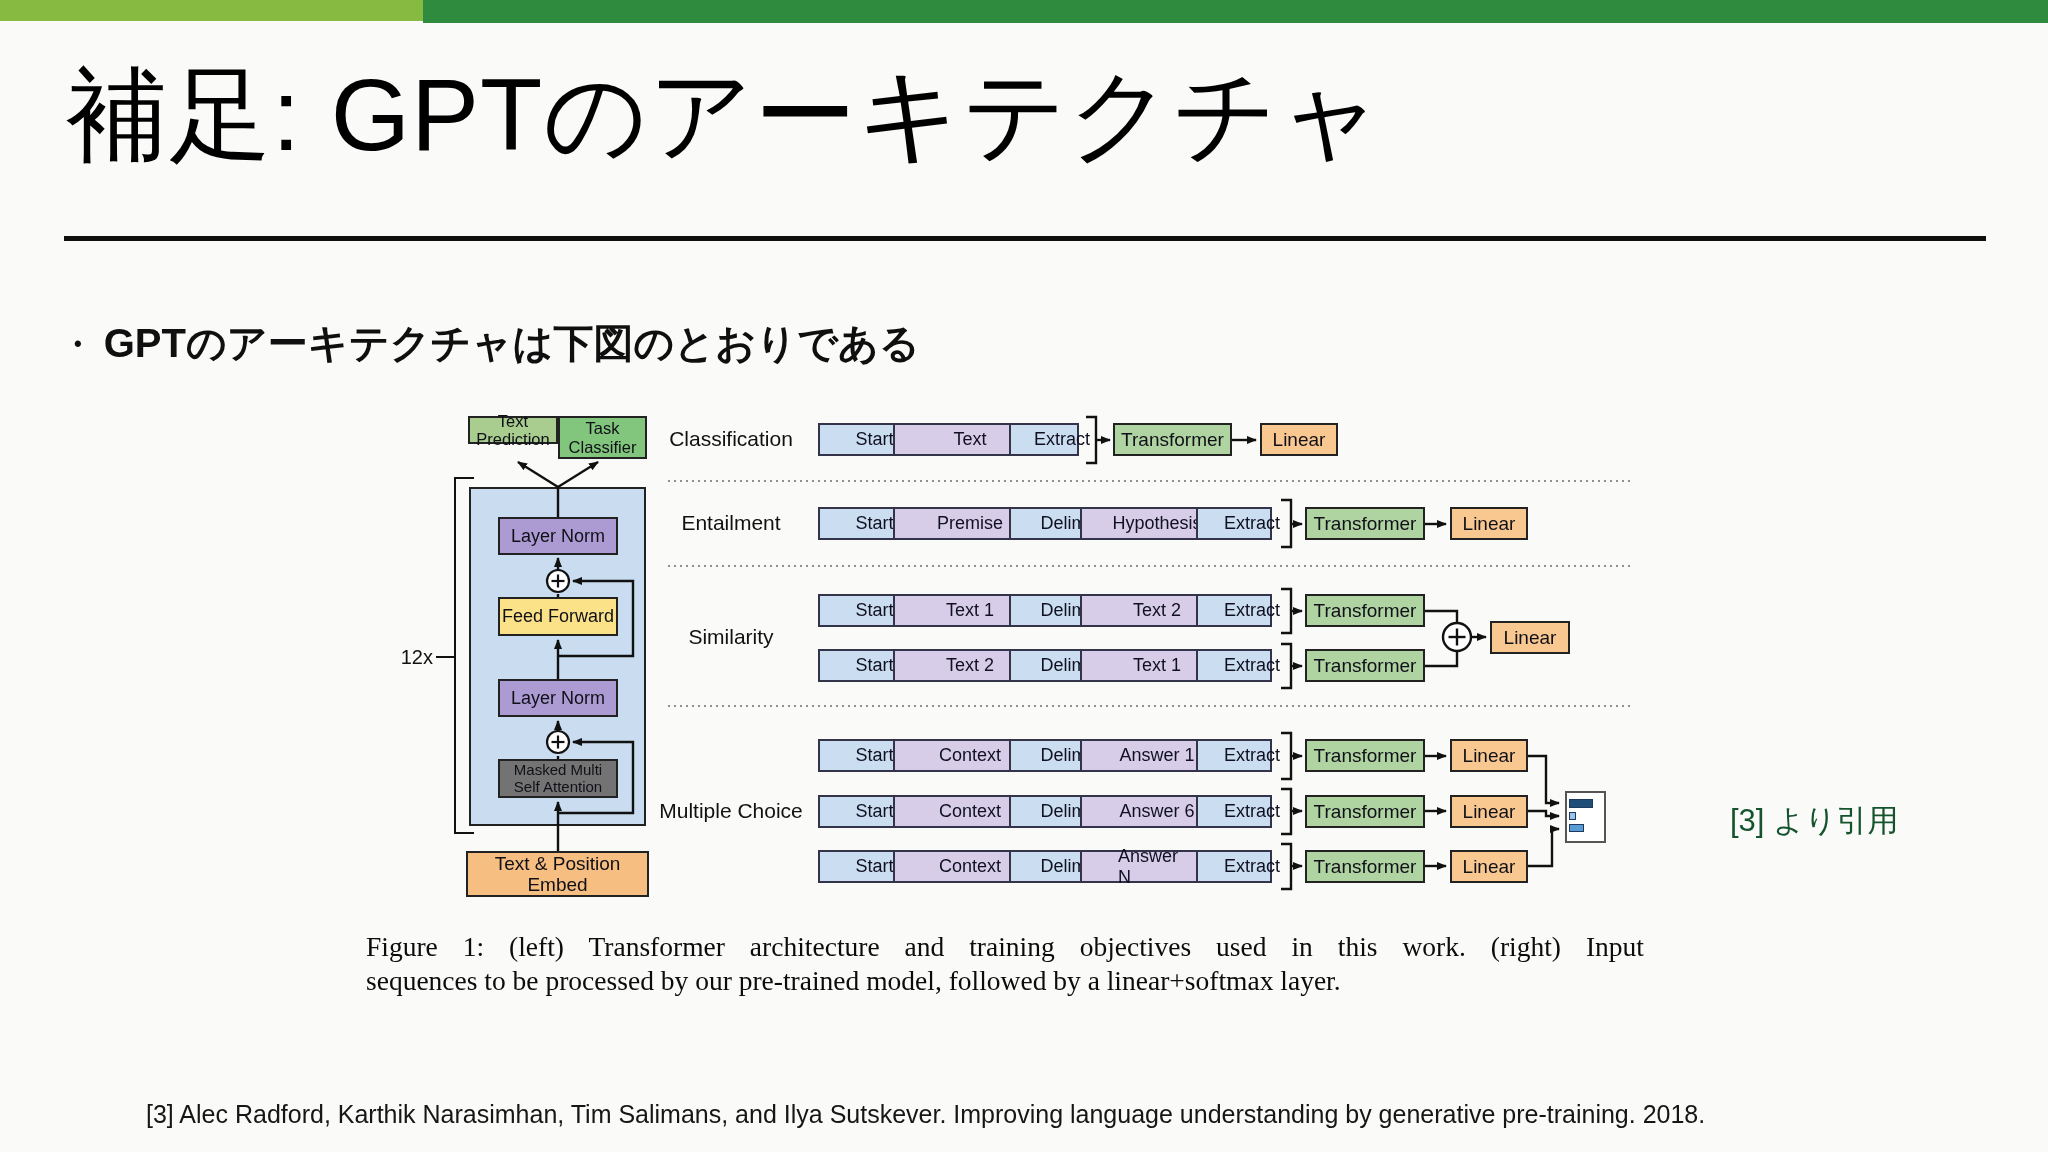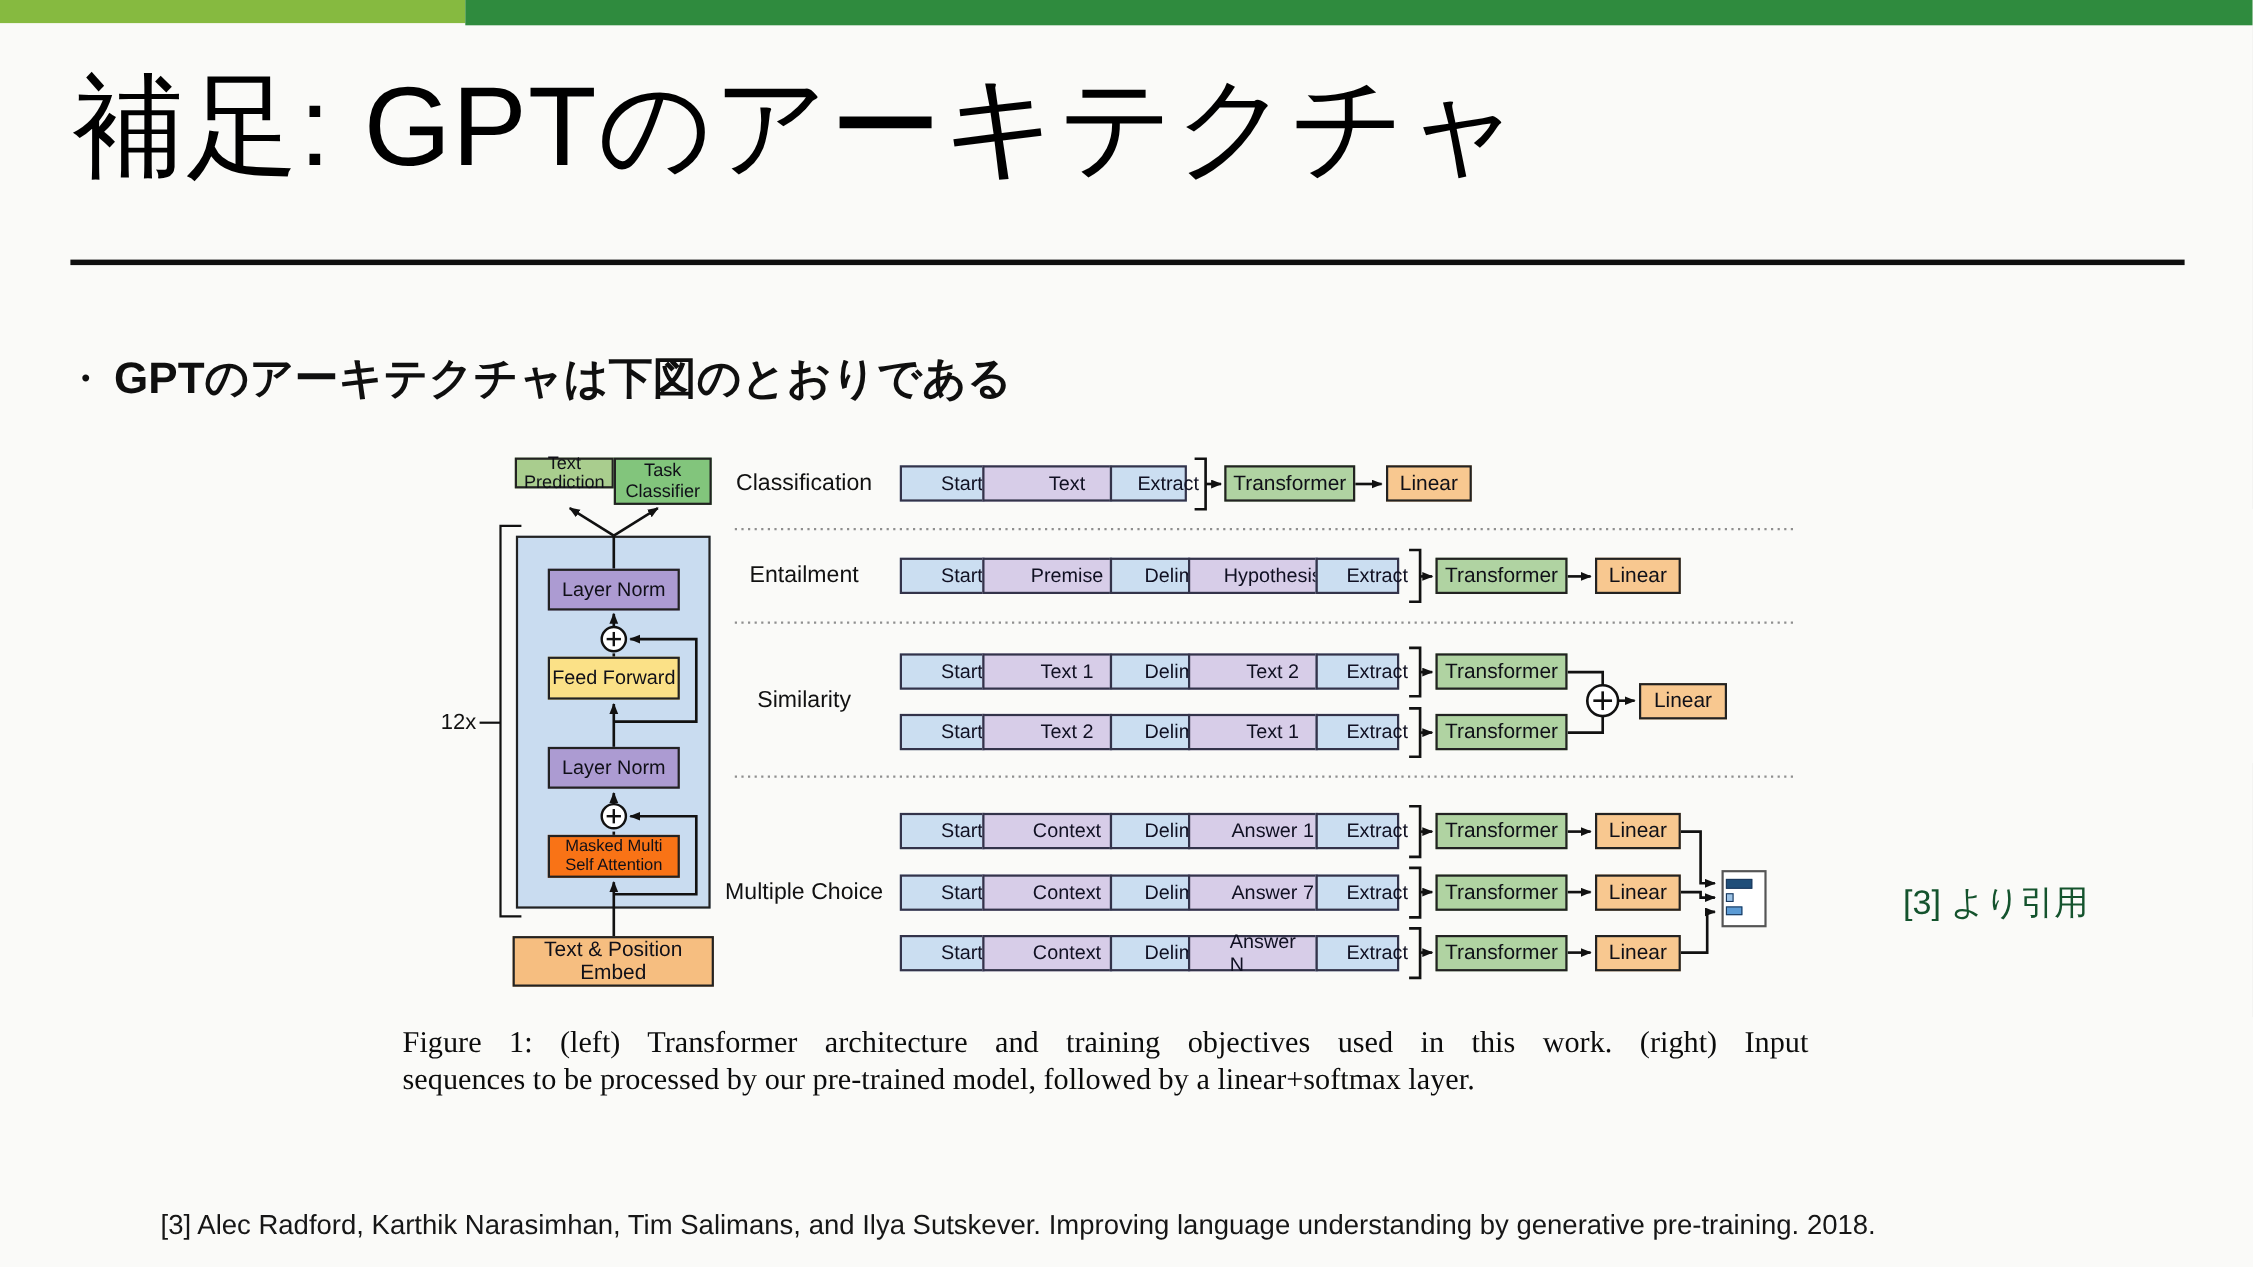--- a/index.html
+++ b/index.html
@@ -22,21 +22,21 @@
        justify-content:center;text-align:center;line-height:1.12;z-index:2;color:#101018;}
   .container-box{position:absolute;box-sizing:border-box;border:2px solid #222;background:#C9DCF0;z-index:0;}
   .connectors{position:absolute;left:0;top:0;z-index:1;pointer-events:none;}
 
   
   .out-left {left:468px;top:416px;width:90px;height:28px;background:#A9CD8E;font-size:16.5px;}
   .out-right{left:558px;top:416px;width:89px;height:43px;background:#82C57C;font-size:16.5px;}
   .ln1 {left:498px;top:517px;width:120px;height:38px;background:#AC9BD2;font-size:18px;}
   .ff  {left:498px;top:597px;width:120px;height:39px;background:#FBE187;font-size:18px;}
   .ln2 {left:498px;top:679px;width:120px;height:38px;background:#AC9BD2;font-size:18px;}
-  .mask{left:498px;top:759px;width:120px;height:39px;background:#f97316;font-size:15px;}
+  .mask{left:498px;top:759px;width:120px;height:39px;background:#737373;font-size:15px;}
   .embed{left:466px;top:851px;width:183px;height:46px;background:#F6BE80;font-size:19px;}
   .repeat-label{left:396px;top:646px;width:37px;text-align:right;font-size:20px;z-index:2;color:#111;}
 
   
   .task-label{position:absolute;left:652px;width:158px;text-align:center;font-size:21px;z-index:2;color:#111;}
   .token-row{position:absolute;display:flex;height:33px;z-index:2;}
   .cell{box-sizing:border-box;height:100%;border:2px solid #33334a;display:flex;align-items:center;
         justify-content:center;font-size:18px;margin-left:-2px;color:#101022;padding-left:36px;}
   .cell:first-child{margin-left:0;}
   .t-blue{background:#CBDEF1;}
@@ -222,21 +222,21 @@
     <span class="cell c-wide t-purple">Answer 1</span>
     <span class="cell c-extract t-blue">Extract</span>
   </div>
   <div class="box t-box" style="left:1305px;top:739px;">Transformer</div>
   <div class="box l-box" style="left:1450px;top:739px;">Linear</div>
 
   <div class="token-row" style="left:818px;top:795px;">
     <span class="cell c-start t-blue">Start</span>
     <span class="cell c-wide t-purple">Context</span>
     <span class="cell c-delim t-blue">Delim</span>
-    <span class="cell c-wide t-purple">Answer 7</span>
+    <span class="cell c-wide t-purple">Answer 6</span>
     <span class="cell c-extract t-blue">Extract</span>
   </div>
   <div class="box t-box" style="left:1305px;top:795px;">Transformer</div>
   <div class="box l-box" style="left:1450px;top:795px;">Linear</div>
 
   <div class="token-row" style="left:818px;top:850px;">
     <span class="cell c-start t-blue">Start</span>
     <span class="cell c-wide t-purple">Context</span>
     <span class="cell c-delim t-blue">Delim</span>
     <span class="cell c-wide t-purple">Answer N</span>

